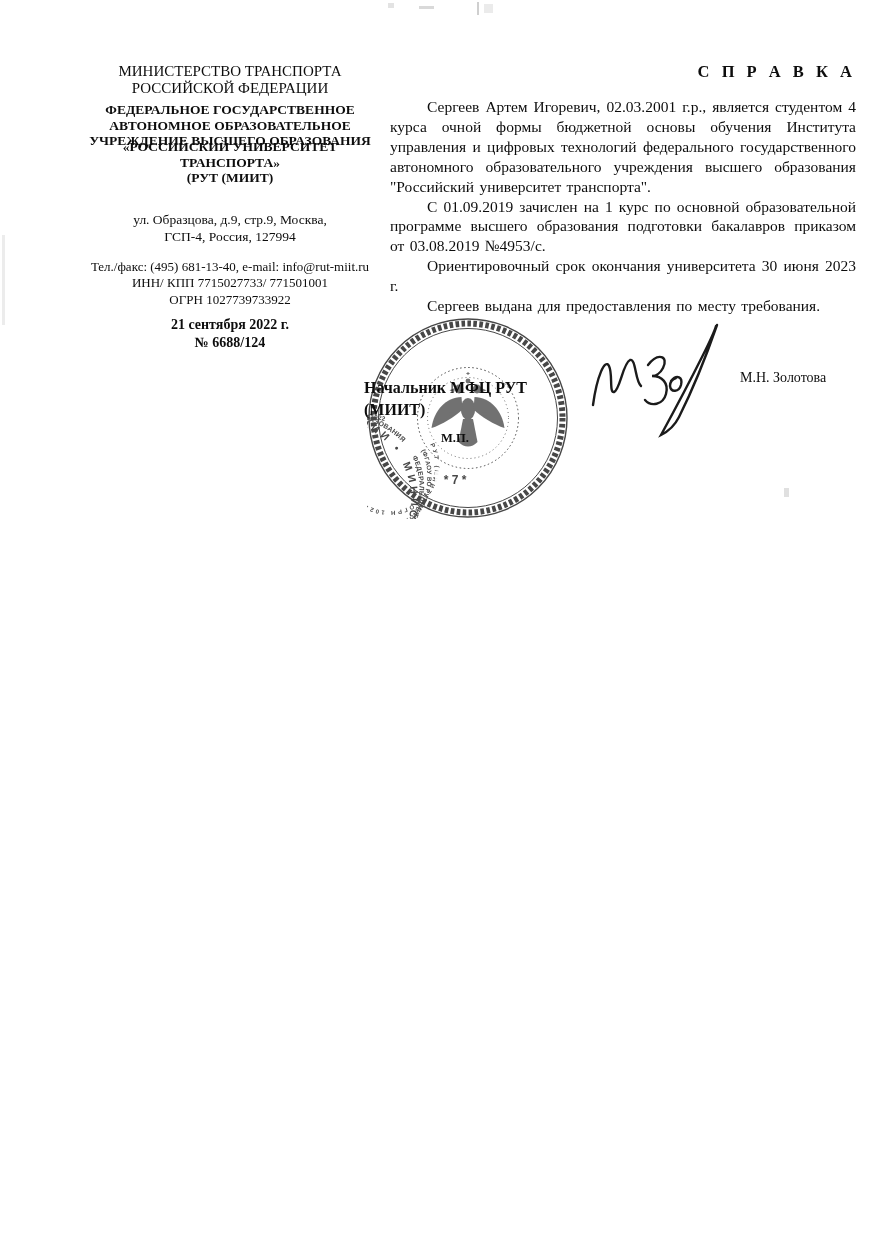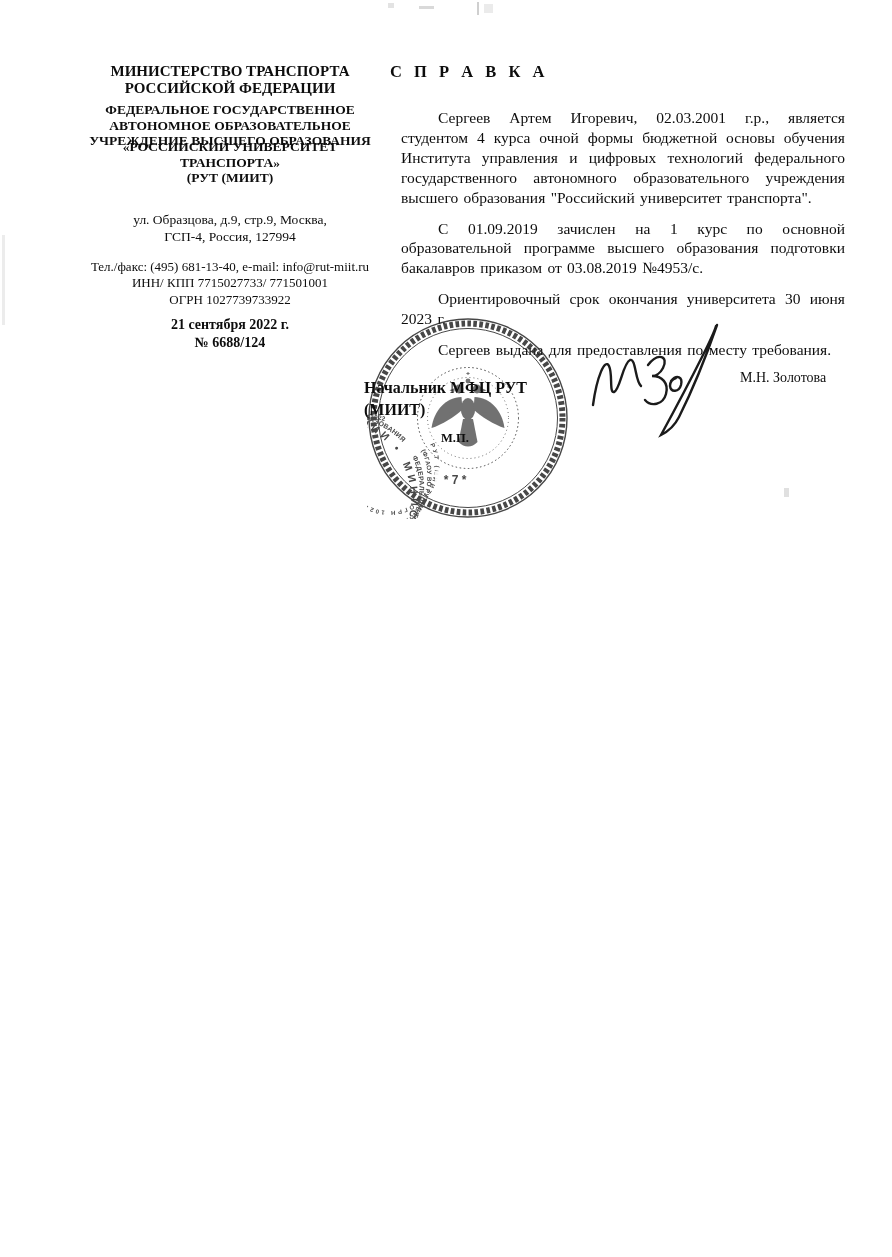--- a/index.html
+++ b/index.html
@@ -11,34 +11,34 @@
     background: #ffffff;
     font-family: "Liberation Serif", "DejaVu Serif", serif;
     color: #0d0d0d;
     overflow: hidden;
   }
   .abs { position: absolute; }
   .preline { white-space: pre-line; }
 
   
   .lh-block { left: 63px; width: 334px; text-align: center; }
-  .lh-ministry    { top: 63px;  font-weight: bold; font-size: 15px;   line-height: 16.5px; }
+  .lh-ministry    { top: 63px;  font-weight: normal; font-size: 15px;   line-height: 16.5px; }
   .lh-institution { top: 102px; font-weight: bold; font-size: 13.5px; line-height: 15.6px; }
   .lh-university  { top: 139px; font-weight: bold; font-size: 13.5px; line-height: 15.6px; }
   .lh-address     { top: 212px; font-size: 13.5px; line-height: 16.6px; }
   .lh-contacts    { top: 259px; font-size: 13px;   line-height: 16.4px; }
   .lh-datenum     { top: 316px; font-weight: bold; font-size: 14px;  line-height: 17.5px; }
 
   
   .cert-col { left: 390px; width: 466px; }
-  .cert-title { top: 62px; text-align: left; font-weight: bold;
+  .cert-title { top: 62px; text-align: right; font-weight: bold;
                 font-size: 16.5px; letter-spacing: 4px; }
   .cert-body { top: 97px; font-size: 15.5px; line-height: 19.9px;
                text-align: justify; word-spacing: 1.5px; }
-  .cert-body p { text-indent: 37px; margin: 11px; }
+  .cert-body p { text-indent: 37px; margin: 0; }
 
   
   .sign-position { left: 364px; top: 377px; width: 210px;
                    font-weight: bold; font-size: 16px; line-height: 22px; }
   .stamp-place   { left: 441px; top: 431px; font-weight: bold; font-size: 12.5px; }
   .sign-name     { left: 740px; top: 370px; font-size: 14px; }
 
   .seal-svg { left: 367px; top: 317px; opacity: 0.88; }
   .seal-ring-text { font-family: "Liberation Sans", "DejaVu Sans", sans-serif;
                     font-weight: bold; fill: #2e2e2e; }

